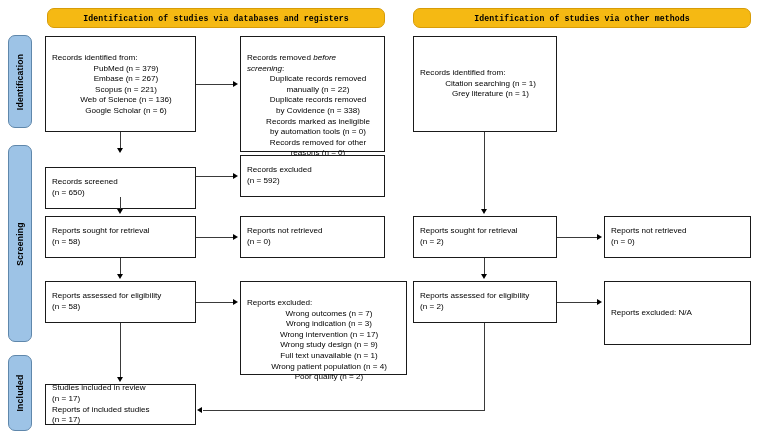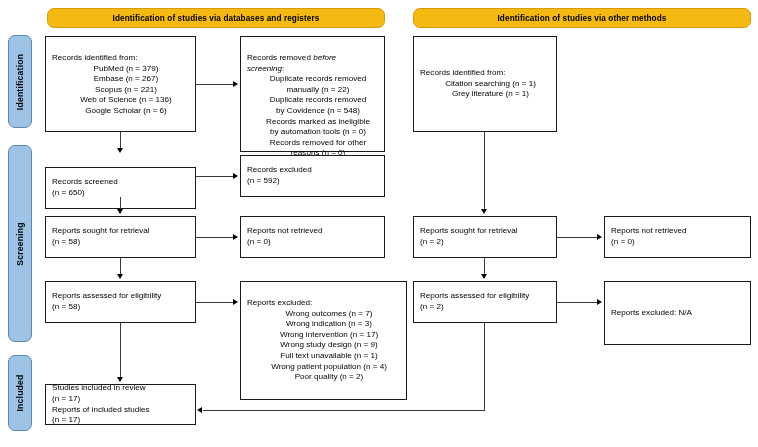--- a/index.html
+++ b/index.html
@@ -24,20 +24,21 @@
     border-radius: 7px;
     color: #000000;
     font-weight: bold;
     font-size: 8.2px;
     letter-spacing: 0.1px;
     display: flex;
     align-items: center;
     justify-content: center;
     text-align: center;
     box-sizing: border-box;
+    font-family: Liberation Mono, monospace;
   }
 
   
   .stage {
     position: absolute;
     background: #9DC3E6;
     border: 1px solid #5f87ab;
     border-radius: 7px;
     box-sizing: border-box;
     display: flex;
@@ -142,21 +143,21 @@
     <span class="ln ind">Web of Science (n = 136)</span>
     <span class="ln ind">Google Scholar (n = 6)</span>
   </div>
 
   <div class="box" style="left:240px; top:36px; width:145px; height:116px;">
     <span class="ln"><span>Records removed </span><span class="it">before</span></span>
     <span class="ln"><span class="it">screening</span><span>:</span></span>
     <span class="ln ind">Duplicate records removed</span>
     <span class="ln ind">manually (n = 22)</span>
     <span class="ln ind">Duplicate records removed</span>
-    <span class="ln ind">by Covidence (n = 548)</span>
+    <span class="ln ind">by Covidence (n = 338)</span>
     <span class="ln ind">Records marked as ineligible</span>
     <span class="ln ind">by automation tools (n = 0)</span>
     <span class="ln ind">Records removed for other</span>
     <span class="ln ind">reasons (n = 0)</span>
   </div>
 
   <div class="box vcenter" style="left:45px; top:167px; width:151px; height:42px;">
     <span class="ln">Records screened</span>
     <span class="ln">(n = 650)</span>
   </div>
@@ -174,21 +175,21 @@
   <div class="box vcenter" style="left:240px; top:216px; width:145px; height:42px;">
     <span class="ln">Reports not retrieved</span>
     <span class="ln">(n = 0)</span>
   </div>
 
   <div class="box vcenter" style="left:45px; top:281px; width:151px; height:42px;">
     <span class="ln">Reports assessed for eligibility</span>
     <span class="ln">(n = 58)</span>
   </div>
 
-  <div class="box" style="left:240px; top:281px; width:167px; height:119px;">
+  <div class="box" style="left:240px; top:281px; width:167px; height:94px;">
     <span class="ln">Reports excluded:</span>
     <span class="ln ind">Wrong outcomes (n = 7)</span>
     <span class="ln ind">Wrong indication (n = 3)</span>
     <span class="ln ind">Wrong intervention (n = 17)</span>
     <span class="ln ind">Wrong study design (n = 9)</span>
     <span class="ln ind">Full text unavailable (n = 1)</span>
     <span class="ln ind">Wrong patient population (n = 4)</span>
     <span class="ln ind">Poor quality (n = 2)</span>
   </div>
 

